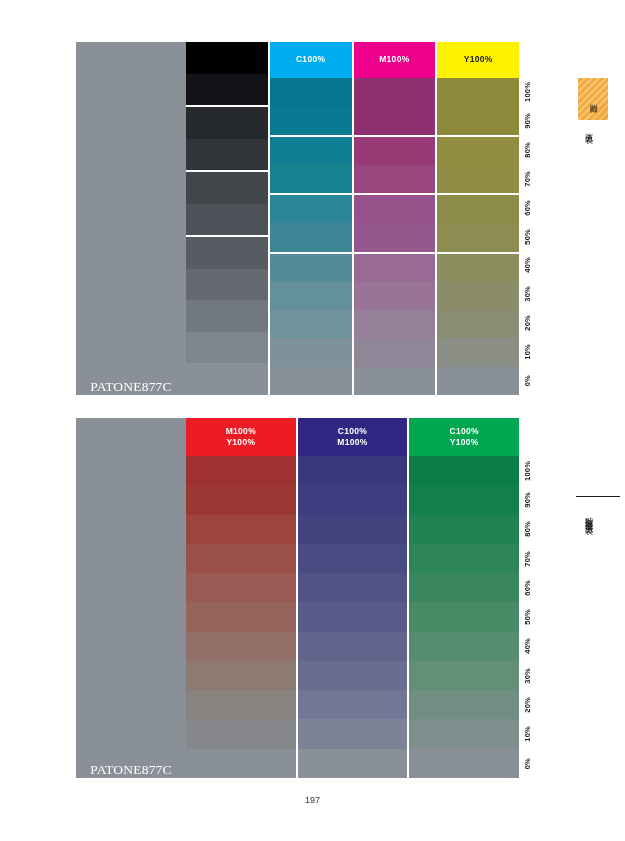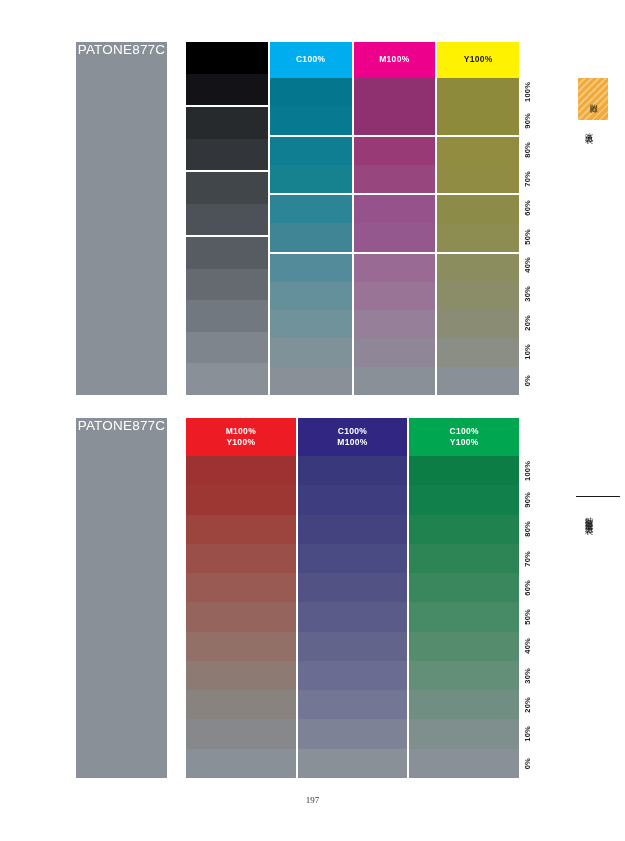--- a/index.html
+++ b/index.html
@@ -20,28 +20,29 @@
   .chart { position: absolute; }
   #chart-top    { left: 76px; top: 42px;  width: 467px; height: 353px; }
   #chart-bottom { left: 76px; top: 418px; width: 467px; height: 360px; }
 
   .chart-inner { position: relative; width: 100%; height: 100%; }
 
   
   .name-panel {
     position: absolute;
     left: 0; top: 0;
-    width: 91px;
+    width: 110px;
     height: 100%;
     display: flex;
-    align-items: flex-start;
+    align-items: flex-end;
     justify-content: center;
     color: #ffffff;
     font-size: 13px;
     letter-spacing: 0.2px;
+    font-family: Liberation Serif, serif;
   }
   #chart-top .name-panel    { font-size: 13.5px; }
   #chart-bottom .name-panel { font-size: 13.5px; }
 
   
   .columns {
     position: absolute;
     left: 110px; top: 0;
     right: 24px; bottom: 0;
     display: flex;
@@ -156,21 +157,21 @@
   }
 
   
   .page-number {
     position: absolute;
     left: 0; right: 0;
     top: 795px;
     text-align: center;
     font-size: 9px;
     color: #333333;
-    font-family: Liberation Serif, serif;
+    font-family: Liberation Sans, sans-serif;
   }
 </style>
 </head>
 <body>
 
 <div class="page">
 
   <div class="chart" id="chart-top">
     <div class="chart-inner">
       <div class="name-panel" id="top-name-panel" style="background: rgb(138, 144, 151);">

